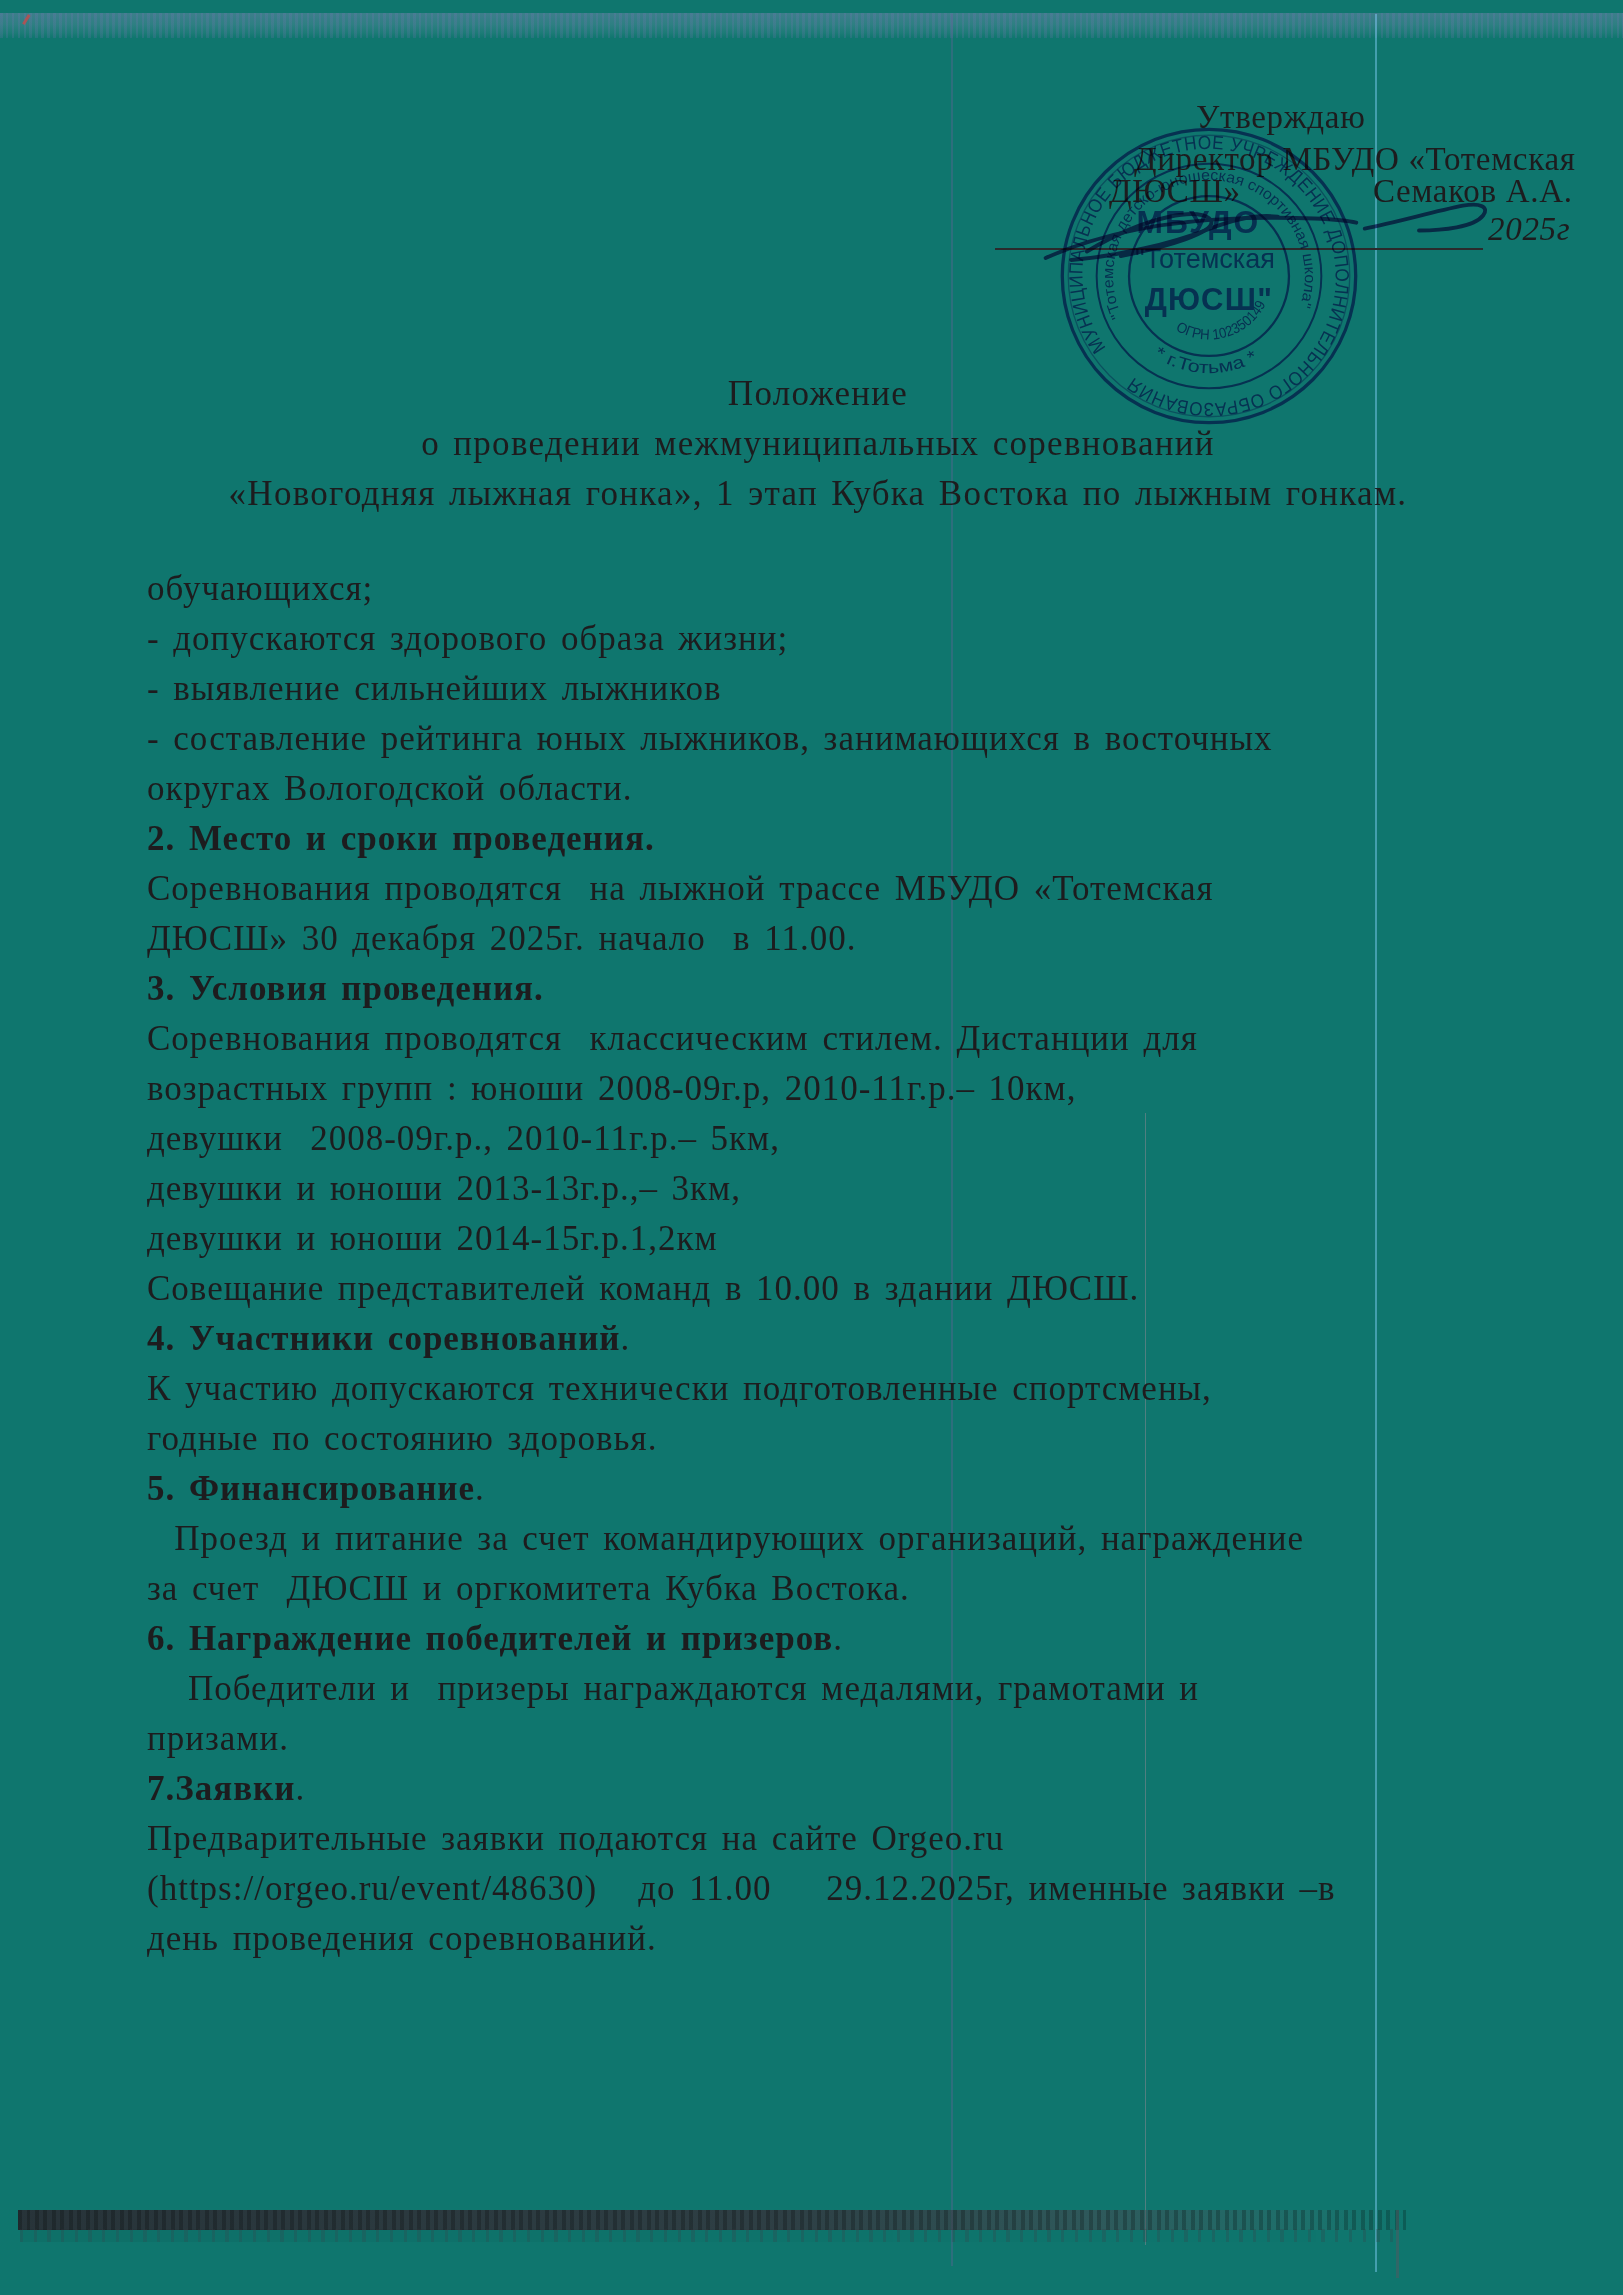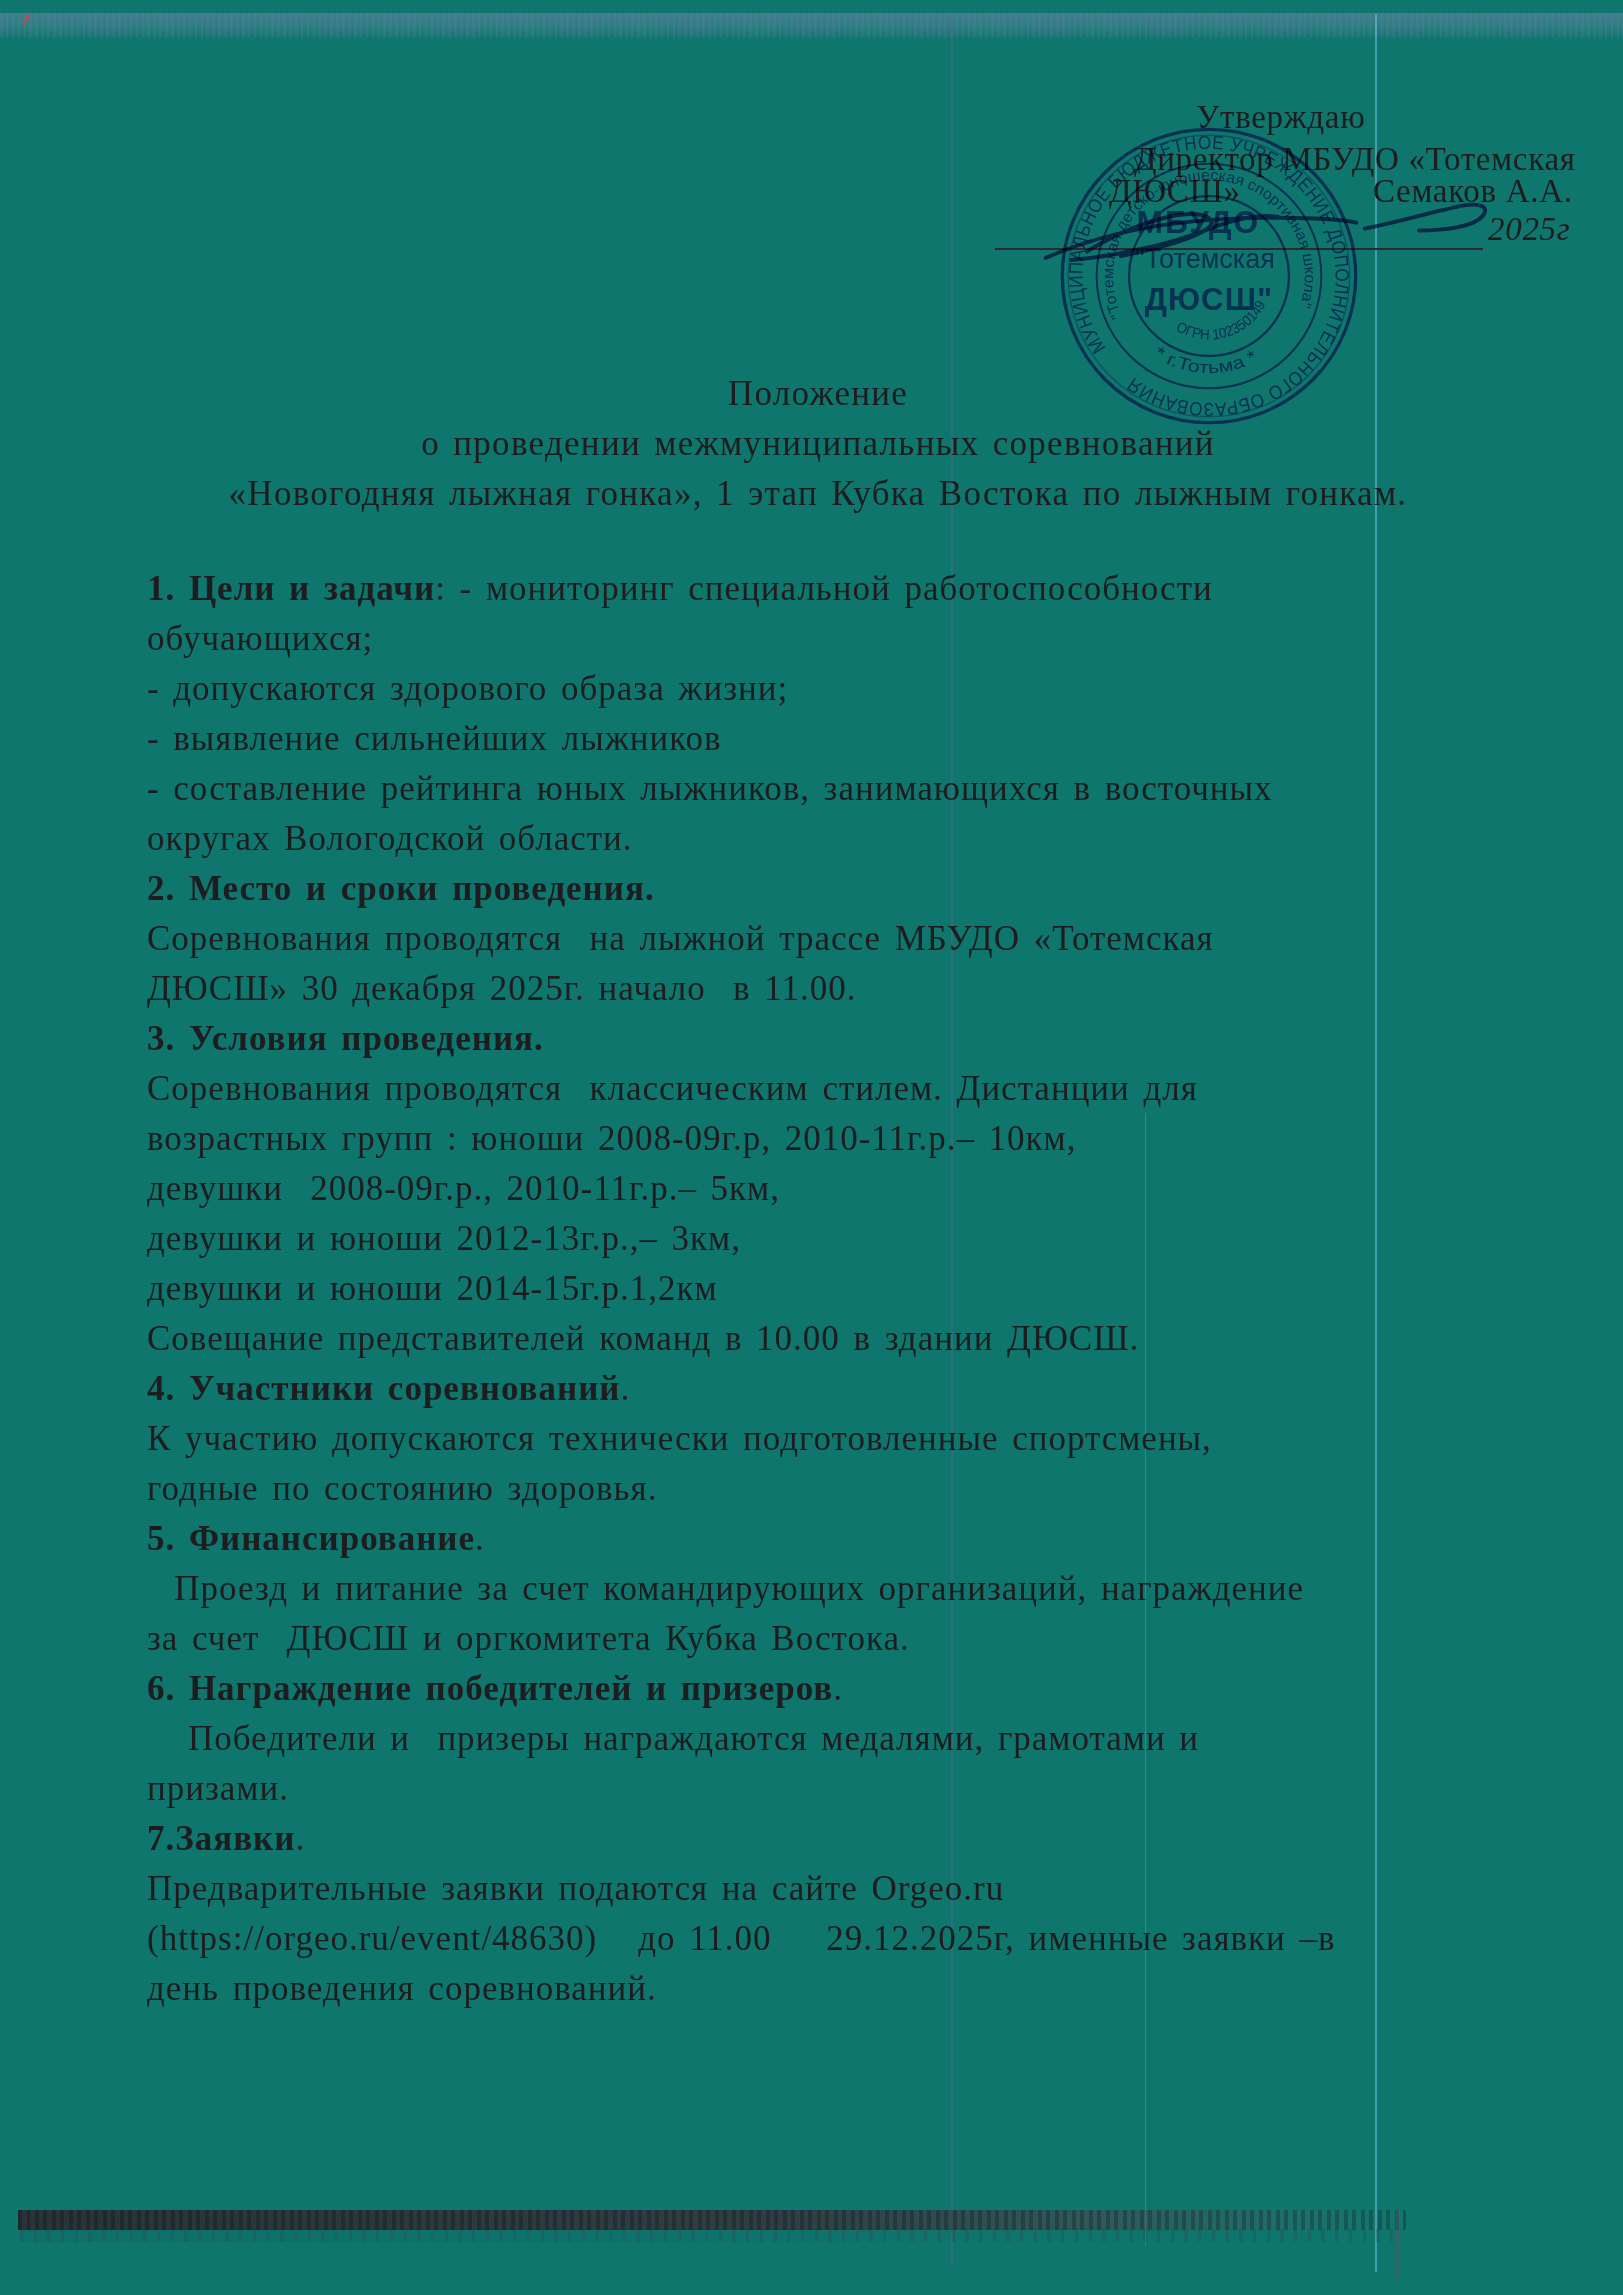--- a/index.html
+++ b/index.html
@@ -112,34 +112,33 @@
     </g>
   </svg>
 
   <div class="title-col">
       <div class="title-line">Положение</div>
       <div class="title-line">о проведении межмуниципальных соревнований</div>
       <div class="title-line">«Новогодняя лыжная гонка», 1 этап Кубка Востока по лыжным гонкам.</div>
     </div>
 
   <div class="body-col">
-      <div class="body-line"><span class="bold">1. Цели и задачи</span><span>: - мониторинг специальной работоспособности</span></div>
       <div class="body-line">обучающихся;</div>
       <div class="body-line">- допускаются здорового образа жизни;</div>
       <div class="body-line">- выявление сильнейших лыжников</div>
       <div class="body-line">- составление рейтинга юных лыжников, занимающихся в восточных</div>
       <div class="body-line">округах Вологодской области.</div>
       <div class="body-line"><span class="bold">2. Место и сроки проведения.</span></div>
       <div class="body-line">Соревнования проводятся  на лыжной трассе МБУДО «Тотемская</div>
       <div class="body-line">ДЮСШ» 30 декабря 2025г. начало  в 11.00.</div>
       <div class="body-line"><span class="bold">3. Условия проведения.</span></div>
       <div class="body-line">Соревнования проводятся  классическим стилем. Дистанции для</div>
       <div class="body-line">возрастных групп : юноши 2008-09г.р, 2010-11г.р.– 10км,</div>
       <div class="body-line">девушки  2008-09г.р., 2010-11г.р.– 5км,</div>
-      <div class="body-line">девушки и юноши 2012-13г.р.,– 3км,</div>
+      <div class="body-line">девушки и юноши 2013-13г.р.,– 3км,</div>
       <div class="body-line">девушки и юноши 2014-15г.р.1,2км</div>
       <div class="body-line">Совещание представителей команд в 10.00 в здании ДЮСШ.</div>
       <div class="body-line"><span class="bold">4. Участники соревнований</span><span>.</span></div>
       <div class="body-line">К участию допускаются технически подготовленные спортсмены,</div>
       <div class="body-line">годные по состоянию здоровья.</div>
       <div class="body-line"><span class="bold">5. Финансирование</span><span>.</span></div>
       <div class="body-line">  Проезд и питание за счет командирующих организаций, награждение</div>
       <div class="body-line">за счет  ДЮСШ и оргкомитета Кубка Востока.</div>
       <div class="body-line"><span class="bold">6. Награждение победителей и призеров</span><span>.</span></div>
       <div class="body-line">   Победители и  призеры награждаются медалями, грамотами и</div>

